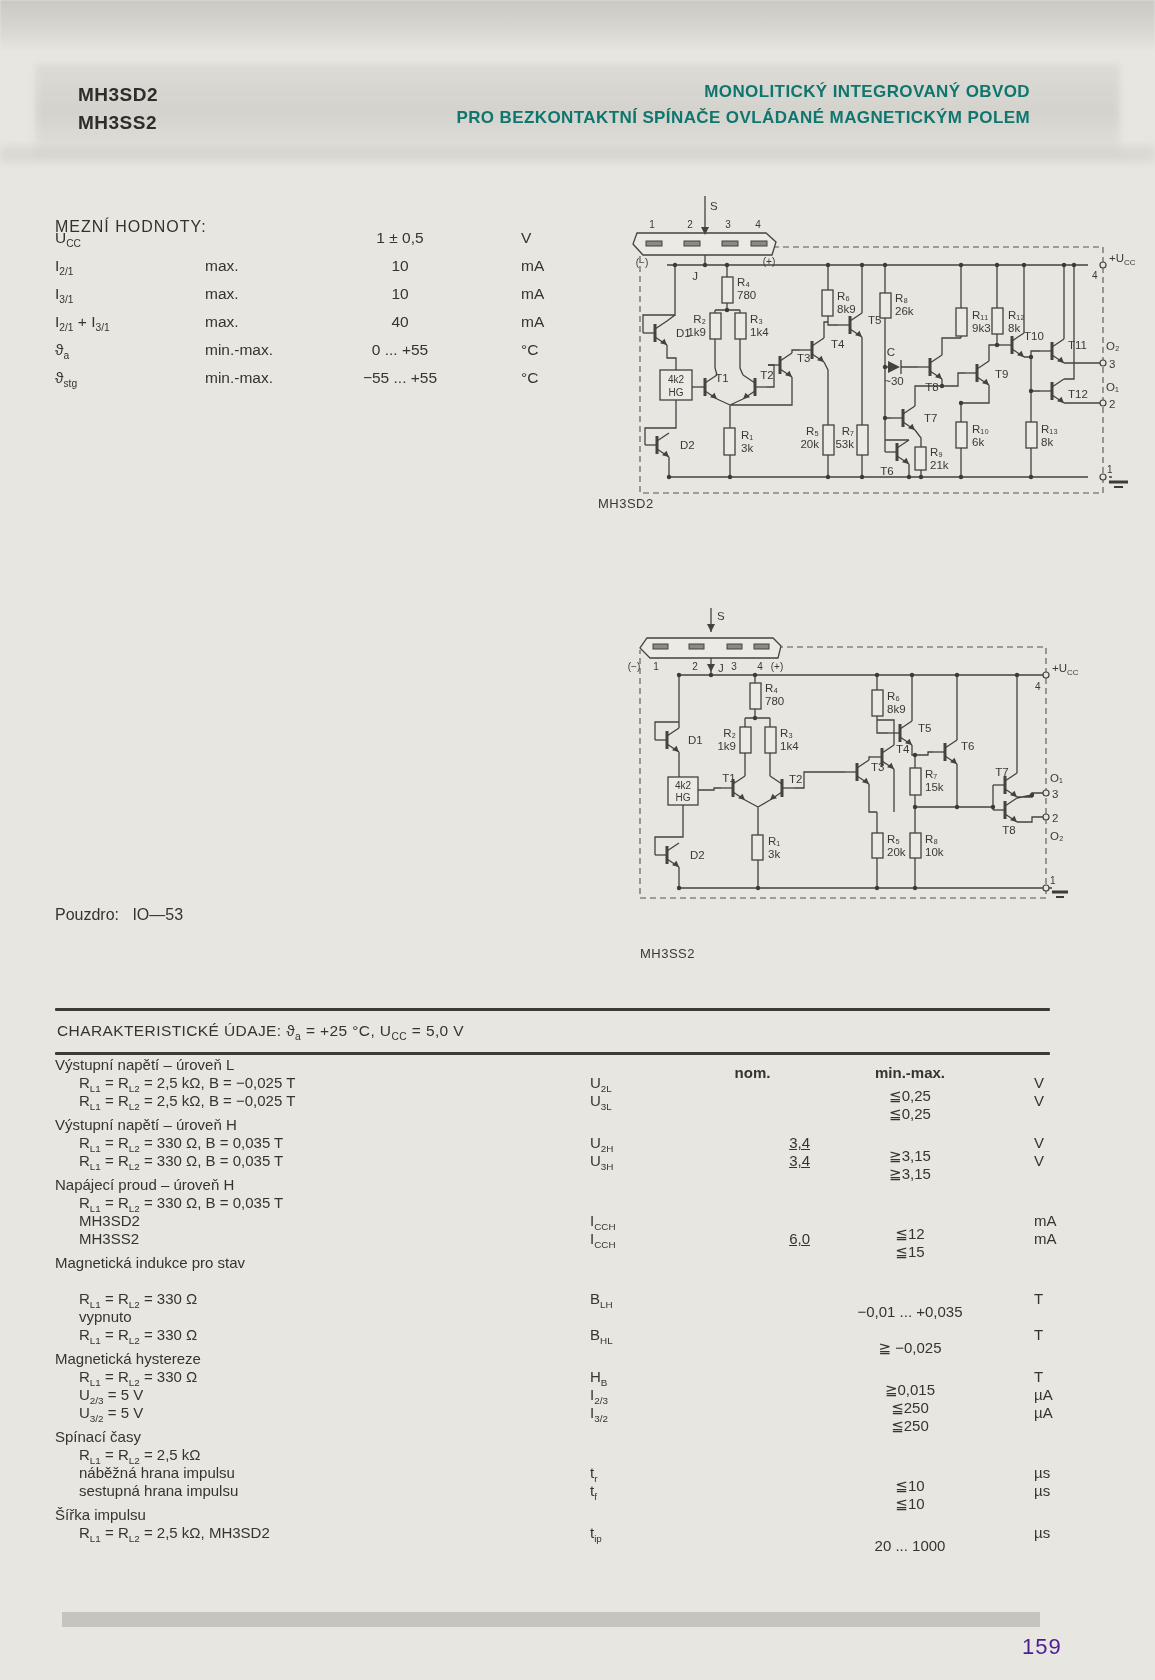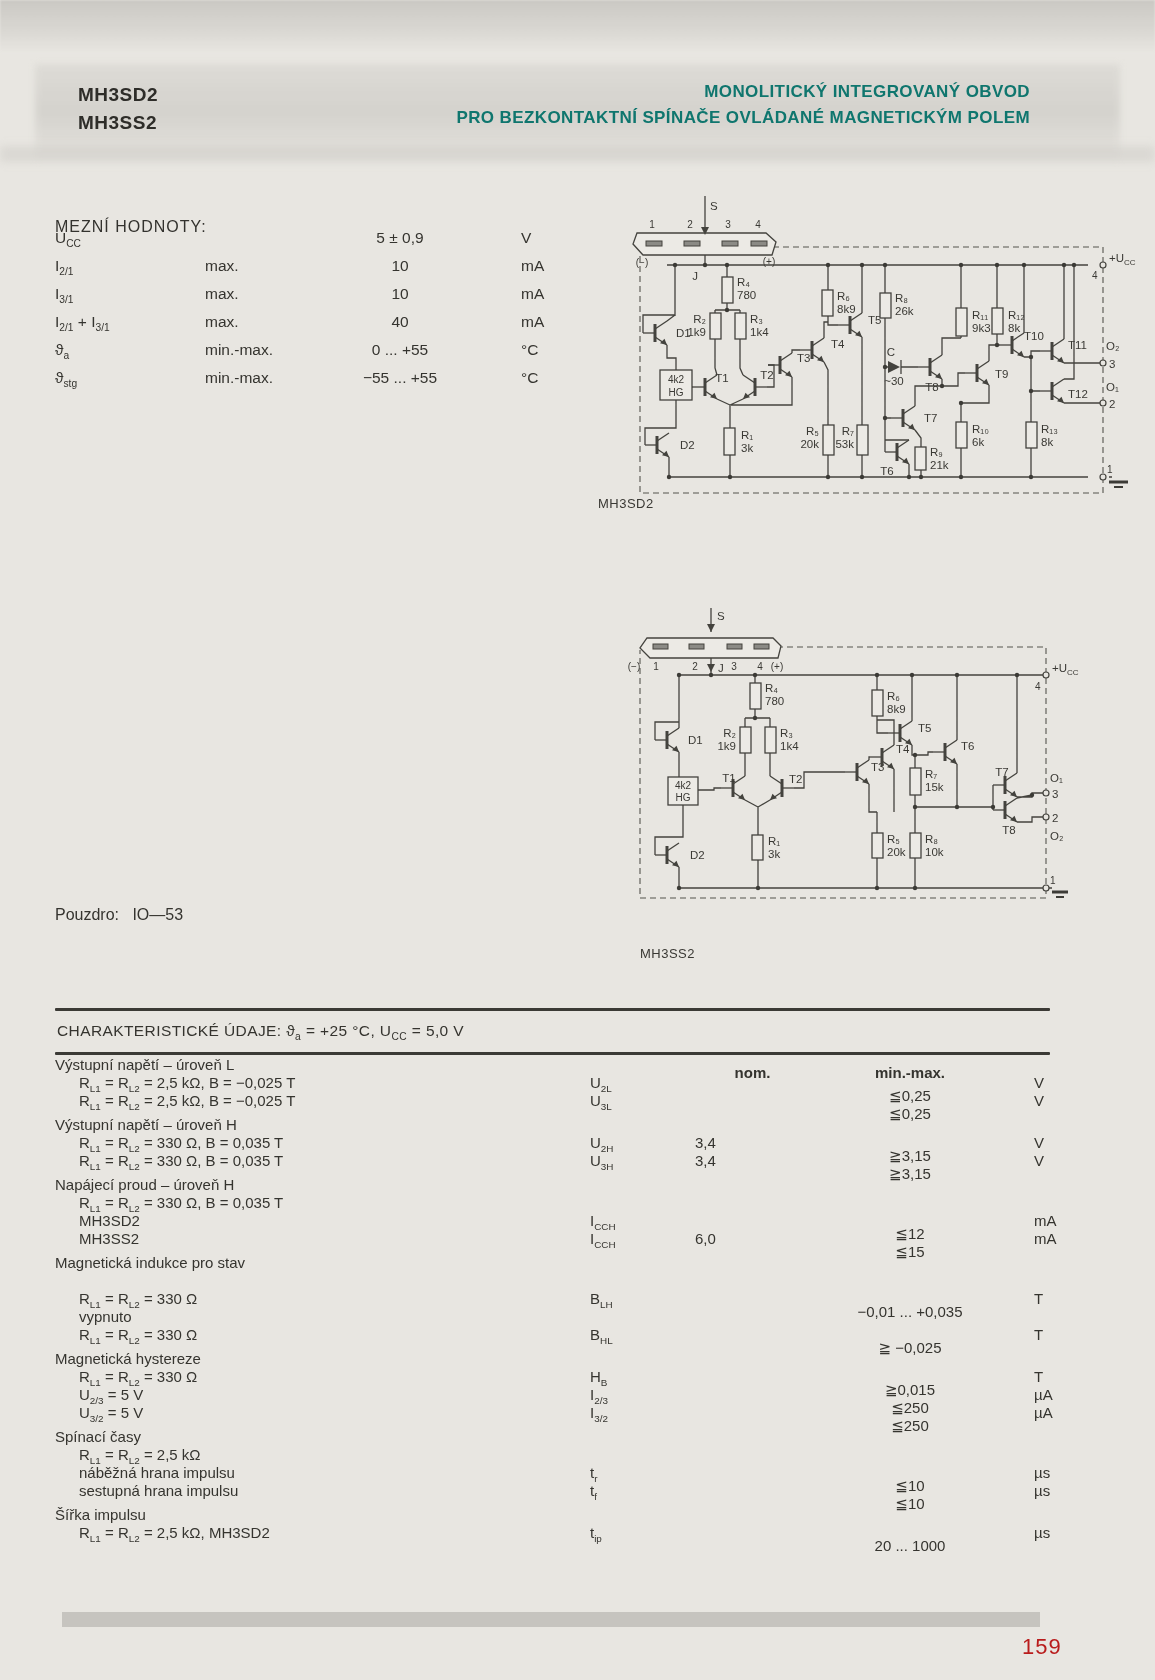--- a/index.html
+++ b/index.html
@@ -25,24 +25,24 @@
 
   .caption{font-size:13px;letter-spacing:.5px;color:#3a3934;}
 
   .rule{background:#3b3a35;height:3px;border-radius:1px;}
   .chead{font-size:15px;font-weight:bold;}
   .ctitle{font-size:15.5px;letter-spacing:.4px;}
   .crow{display:grid;grid-template-columns:520px 120px 115px 200px 60px;height:18px;line-height:18px;font-size:15px;}
   .crow.gap{margin-top:6px;}
   .crow.ind .lab{padding-left:24px;}
   .crow .sym{padding-left:15px;}
-  .crow .nom{text-align:left;}
+  .crow .nom{text-align:right;text-decoration:underline;}
   .crow .mm{text-align:center;margin-top:13px;}
   .crow .un{padding-left:24px;}
-  .pageno{font-size:22px;color:#b91c1c;letter-spacing:1px;}
+  .pageno{font-size:22px;color:#4c1d95;letter-spacing:1px;}
 
   
   svg.sch{overflow:visible;}
   svg.sch .w{fill:none;stroke:#44433e;stroke-width:1.3;}
   svg.sch .dash{fill:none;stroke:#55544f;stroke-width:1.1;stroke-dasharray:6 4;}
   svg.sch .cmp{fill:#eceae5;stroke:#44433e;stroke-width:1.3;}
   svg.sch .slot{fill:#8b8a85;stroke:#44433e;stroke-width:1;}
   svg.sch .dot{fill:#3c3b36;stroke:none;}
   svg.sch .pin{fill:#e8e6e1;stroke:#44433e;stroke-width:1.2;}
   svg.sch text{fill:#3a3934;font-size:11.5px;font-family:"Liberation Sans",sans-serif;}
@@ -67,21 +67,21 @@
   <div class="abs pn" style="left:78px;top:112px;">MH3SS2</div>
   <div class="abs title" style="right:125px;top:82px;">MONOLITICKÝ INTEGROVANÝ OBVOD</div>
   <div class="abs title" style="right:125px;top:108px;">PRO BEZKONTAKTNÍ SPÍNAČE OVLÁDANÉ MAGNETICKÝM POLEM</div>
 
   <div class="abs sect-title" style="left:55px;top:196px;">MEZNÍ HODNOTY:</div>
   <div class="abs" style="left:55px;top:224px;width:560px;">
 
   <div class="lrow">
         <div>U<sub>CC</sub></div>
         <div></div>
-        <div class="lval">5 ± 0,9</div>
+        <div class="lval">1 ± 0,5</div>
         <div class="lunit">V</div>
       </div>
       <div class="lrow">
         <div>I<sub>2/1</sub></div>
         <div>max.</div>
         <div class="lval">10</div>
         <div class="lunit">mA</div>
       </div>
       <div class="lrow">
         <div>I<sub>3/1</sub></div>

